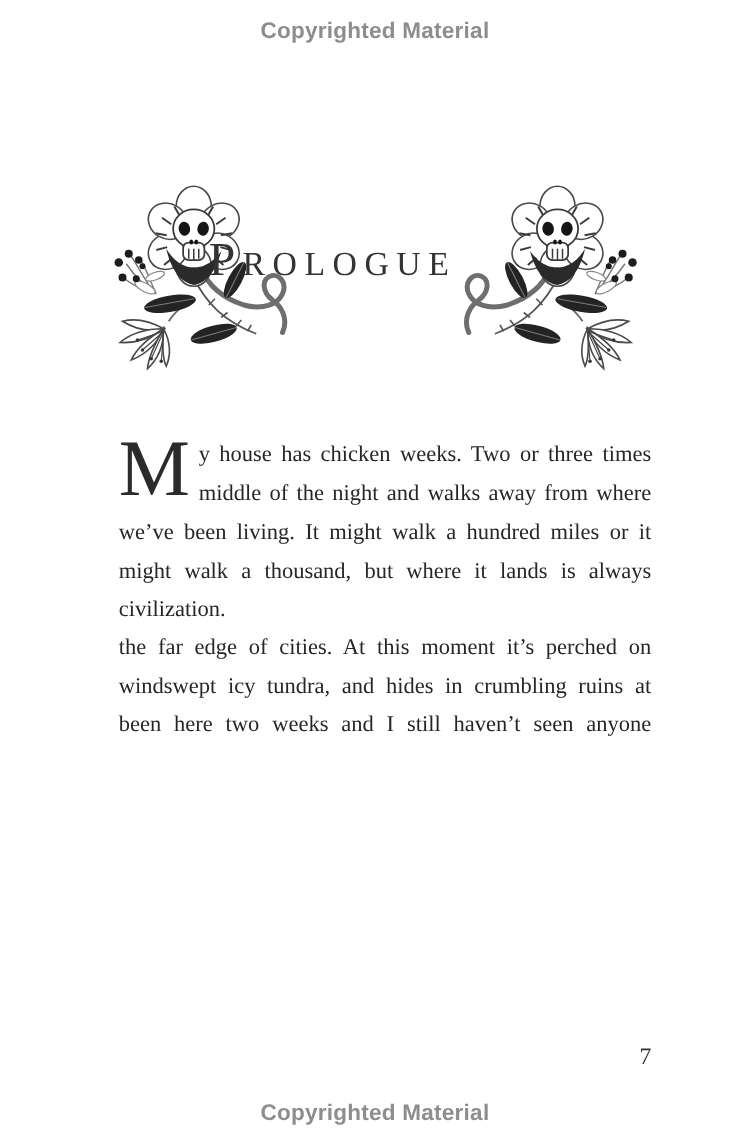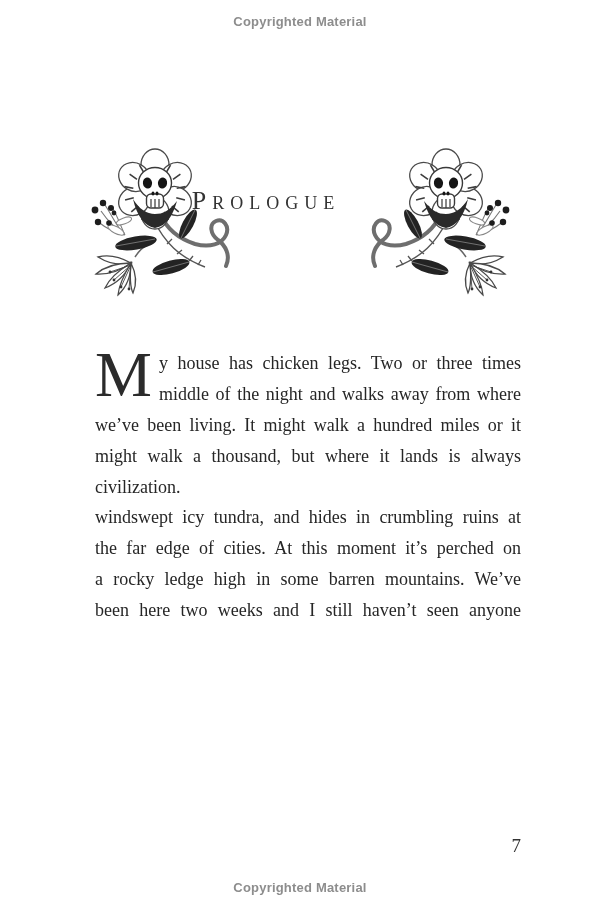--- a/index.html
+++ b/index.html
@@ -2,33 +2,33 @@
 <html><head>
 <meta charset="utf-8">
 <style>
   html,body{margin:0;padding:0;}
   body{
     width:600px;height:915px;background:#ffffff;position:relative;
     font-family:"Liberation Serif", serif;color:#2a2a2a;overflow:hidden;
   }
   .copyright{
     position:absolute;left:0;width:600px;text-align:center;
-    font-family:"Liberation Sans", sans-serif;font-size:13px;font-weight:bold;
+    font-family:"Liberation Sans", sans-serif;font-size:18px;font-weight:bold;
     color:#8d8d8d;letter-spacing:.2px;
   }
   .copyright.top{top:14px;}
   .copyright.bottom{top:880px;}
 
   .ornament{position:absolute;top:147px;width:156px;height:156px;}
   .ornament.left{left:83px;}
   .ornament.right{left:362px;transform:scaleX(-1);}
 
   .heading{
     position:absolute;top:186px;left:0;width:532px;text-align:center;
-    font-size:26px;font-variant:small-caps;letter-spacing:6px;
+    font-size:38px;font-variant:small-caps;letter-spacing:6px;
     color:#333333;font-weight:normal;
   }
 
   .body-text{
     position:absolute;left:95px;top:348px;width:426px;
     font-size:18px;line-height:30.9px;word-spacing:-1px;color:#262626;
   }
   .dropcap{
     float:left;font-size:64px;line-height:64px;height:64px;
     margin:-5px 7px 0 0;color:#2b2b2b;
@@ -128,29 +128,28 @@
 
 <svg class="ornament right" viewBox="0 0 156 156" xmlns="http://www.w3.org/2000/svg">
   <use href="#skullflower"></use>
 </svg>
 
 <div class="heading">Prologue</div>
 
 <div class="body-text">
   <span class="dropcap">M</span>
   <div>
-    <div class="line">y house has chicken legs. Two or three times</div>
+    <div class="line">y house has chicken weeks. Two or three times</div>
     <div class="line">middle of the night and walks away from where</div>
     <div class="line">we’ve been living. It might walk a hundred miles or it</div>
     <div class="line">might walk a thousand, but where it lands is always</div>
     <div class="line lastline">civilization.</div>
   </div>
   <div>
+    <div class="line">the far edge of cities. At this moment it’s perched on</div>
     <div class="line">windswept icy tundra, and hides in crumbling ruins at</div>
-    <div class="line">the far edge of cities. At this moment it’s perched on</div>
-    <div class="line">a rocky ledge high in some barren mountains. We’ve</div>
     <div class="line">been here two weeks and I still haven’t seen anyone</div>
   </div>
 </div>
 
 <div class="page-number">7</div>
 
 <div class="copyright bottom">Copyrighted Material</div>
 
 </body></html>

